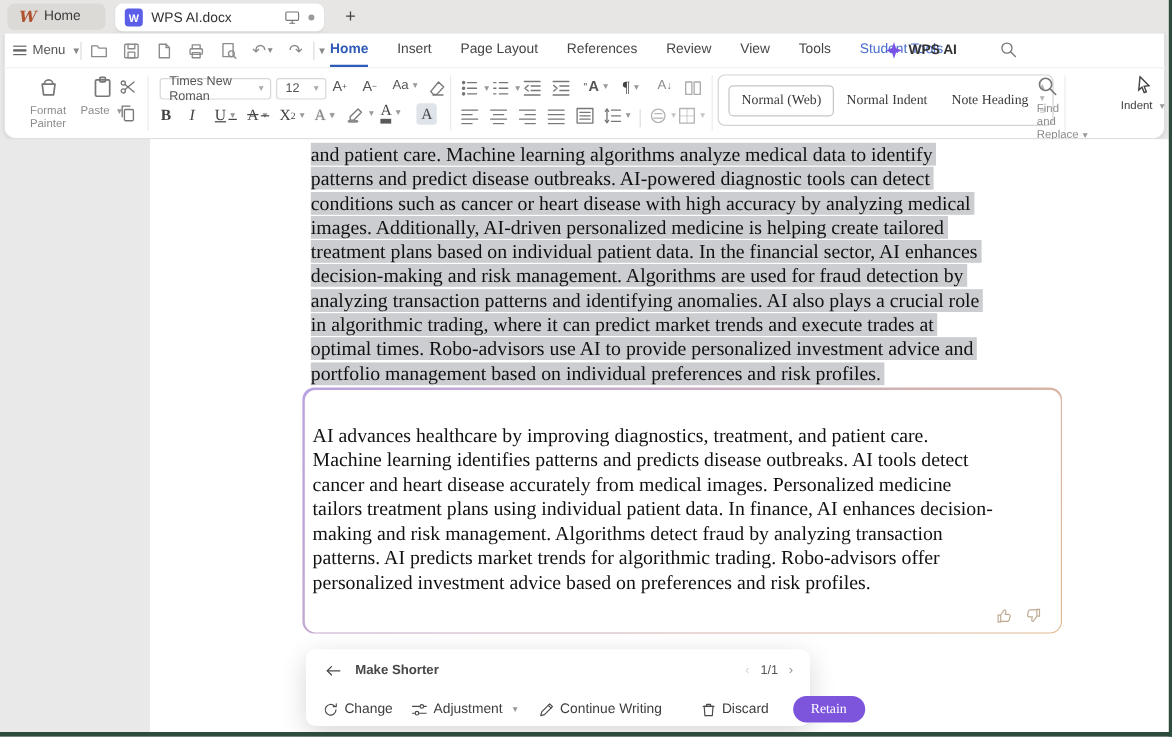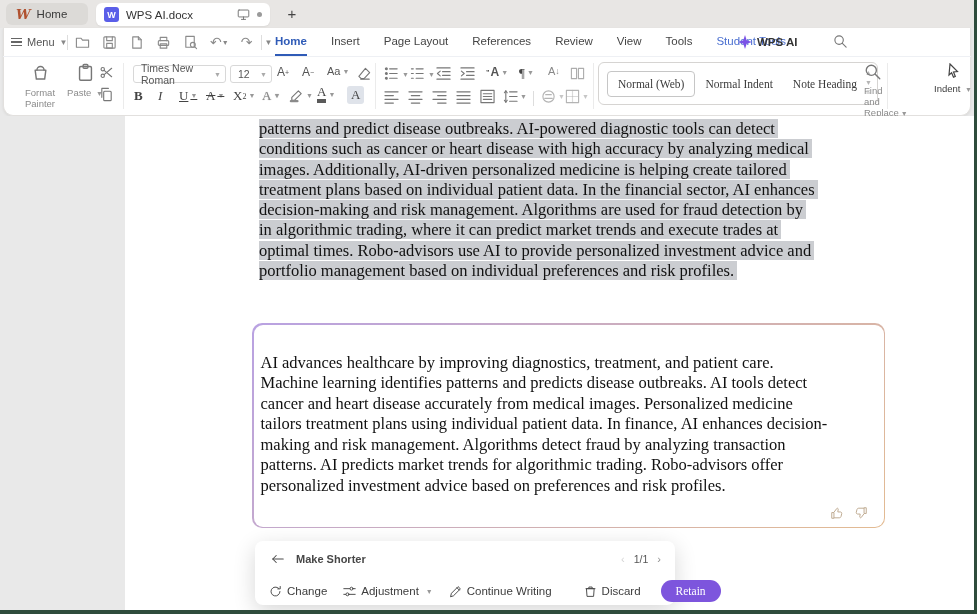--- a/index.html
+++ b/index.html
@@ -404,25 +404,27 @@
     <svg width="16" height="16" viewBox="0 0 16 16" style="margin:0 auto; display:block;">
       <path d="M5 1l7.5 7.5-4 .5 1.8 4.5-1.8.7-1.9-4.5L4 12z" fill="none" stroke="#444" stroke-width="1.2"></path>
     </svg>
     <div class="glab" style="margin-top:4px; color:#3c3c3c;"><span>Indent</span> <span class="tinychev">▼</span></div>
   </div>
 </div>
 
 <div class="ab docarea">
   <div class="ab page">
     <div class="ab seltext">
+        <div class="tline"><span class="hl">and patient care. Machine learning algorithms analyze medical data to identify</span></div>
         <div class="tline"><span class="hl">patterns and predict disease outbreaks. AI-powered diagnostic tools can detect</span></div>
         <div class="tline"><span class="hl">conditions such as cancer or heart disease with high accuracy by analyzing medical</span></div>
         <div class="tline"><span class="hl">images. Additionally, AI-driven personalized medicine is helping create tailored</span></div>
         <div class="tline"><span class="hl">treatment plans based on individual patient data. In the financial sector, AI enhances</span></div>
         <div class="tline"><span class="hl">decision-making and risk management. Algorithms are used for fraud detection by</span></div>
+        <div class="tline"><span class="hl">analyzing transaction patterns and identifying anomalies. AI also plays a crucial role</span></div>
         <div class="tline"><span class="hl">in algorithmic trading, where it can predict market trends and execute trades at</span></div>
         <div class="tline"><span class="hl">optimal times. Robo-advisors use AI to provide personalized investment advice and</span></div>
         <div class="tline"><span class="hl">portfolio management based on individual preferences and risk profiles.</span></div>
       </div>
 
     <div class="ab ai-border">
       <div class="ai-inner">
         <div class="aitext">
             <div class="tline"><span>AI advances healthcare by improving diagnostics, treatment, and patient care.</span></div>
             <div class="tline"><span>Machine learning identifies patterns and predicts disease outbreaks. AI tools detect</span></div>

